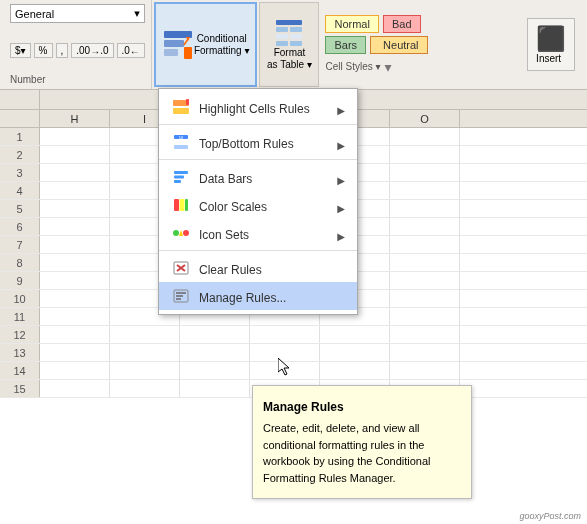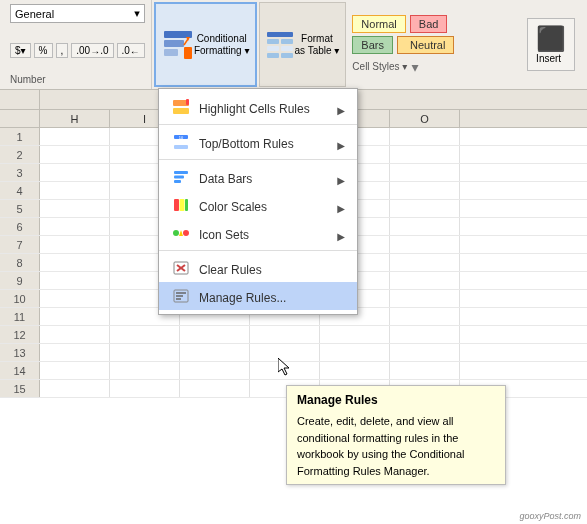--- a/index.html
+++ b/index.html
@@ -91,20 +91,21 @@
       position: relative;
     }
 
     .cf-button.active {
       background: #dde8f5;
       border: 2px solid #7aace8;
     }
 
     .format-table-btn {
       display: flex;
+      flex-direction: column;
       align-items: center;
       justify-content: center;
       background: #e8e4dc;
       border: 1px solid #c8c4bc;
       padding: 4px 6px;
       cursor: pointer;
       min-width: 60px;
       text-align: center;
       font-size: 10px;
       line-height: 1.3;
@@ -253,24 +254,24 @@
     .menu-divider {
       border: none;
       border-top: 1px solid #ddd;
       margin: 3px 0;
     }
 
     
     .tooltip-box {
       position: absolute;
       top: 385px;
-      left: 286px;
+      left: 252px;
       background: #fffee0;
       border: 1px solid #bbb;
-      padding: 5px 10px;
+      padding: 12px 10px;
       font-size: 11px;
       max-width: 220px;
       box-shadow: 1px 1px 4px rgba(0,0,0,0.2);
       z-index: 200;
       line-height: 1.5;
     }
 
     .tooltip-title {
       font-weight: bold;
       margin-bottom: 4px;

